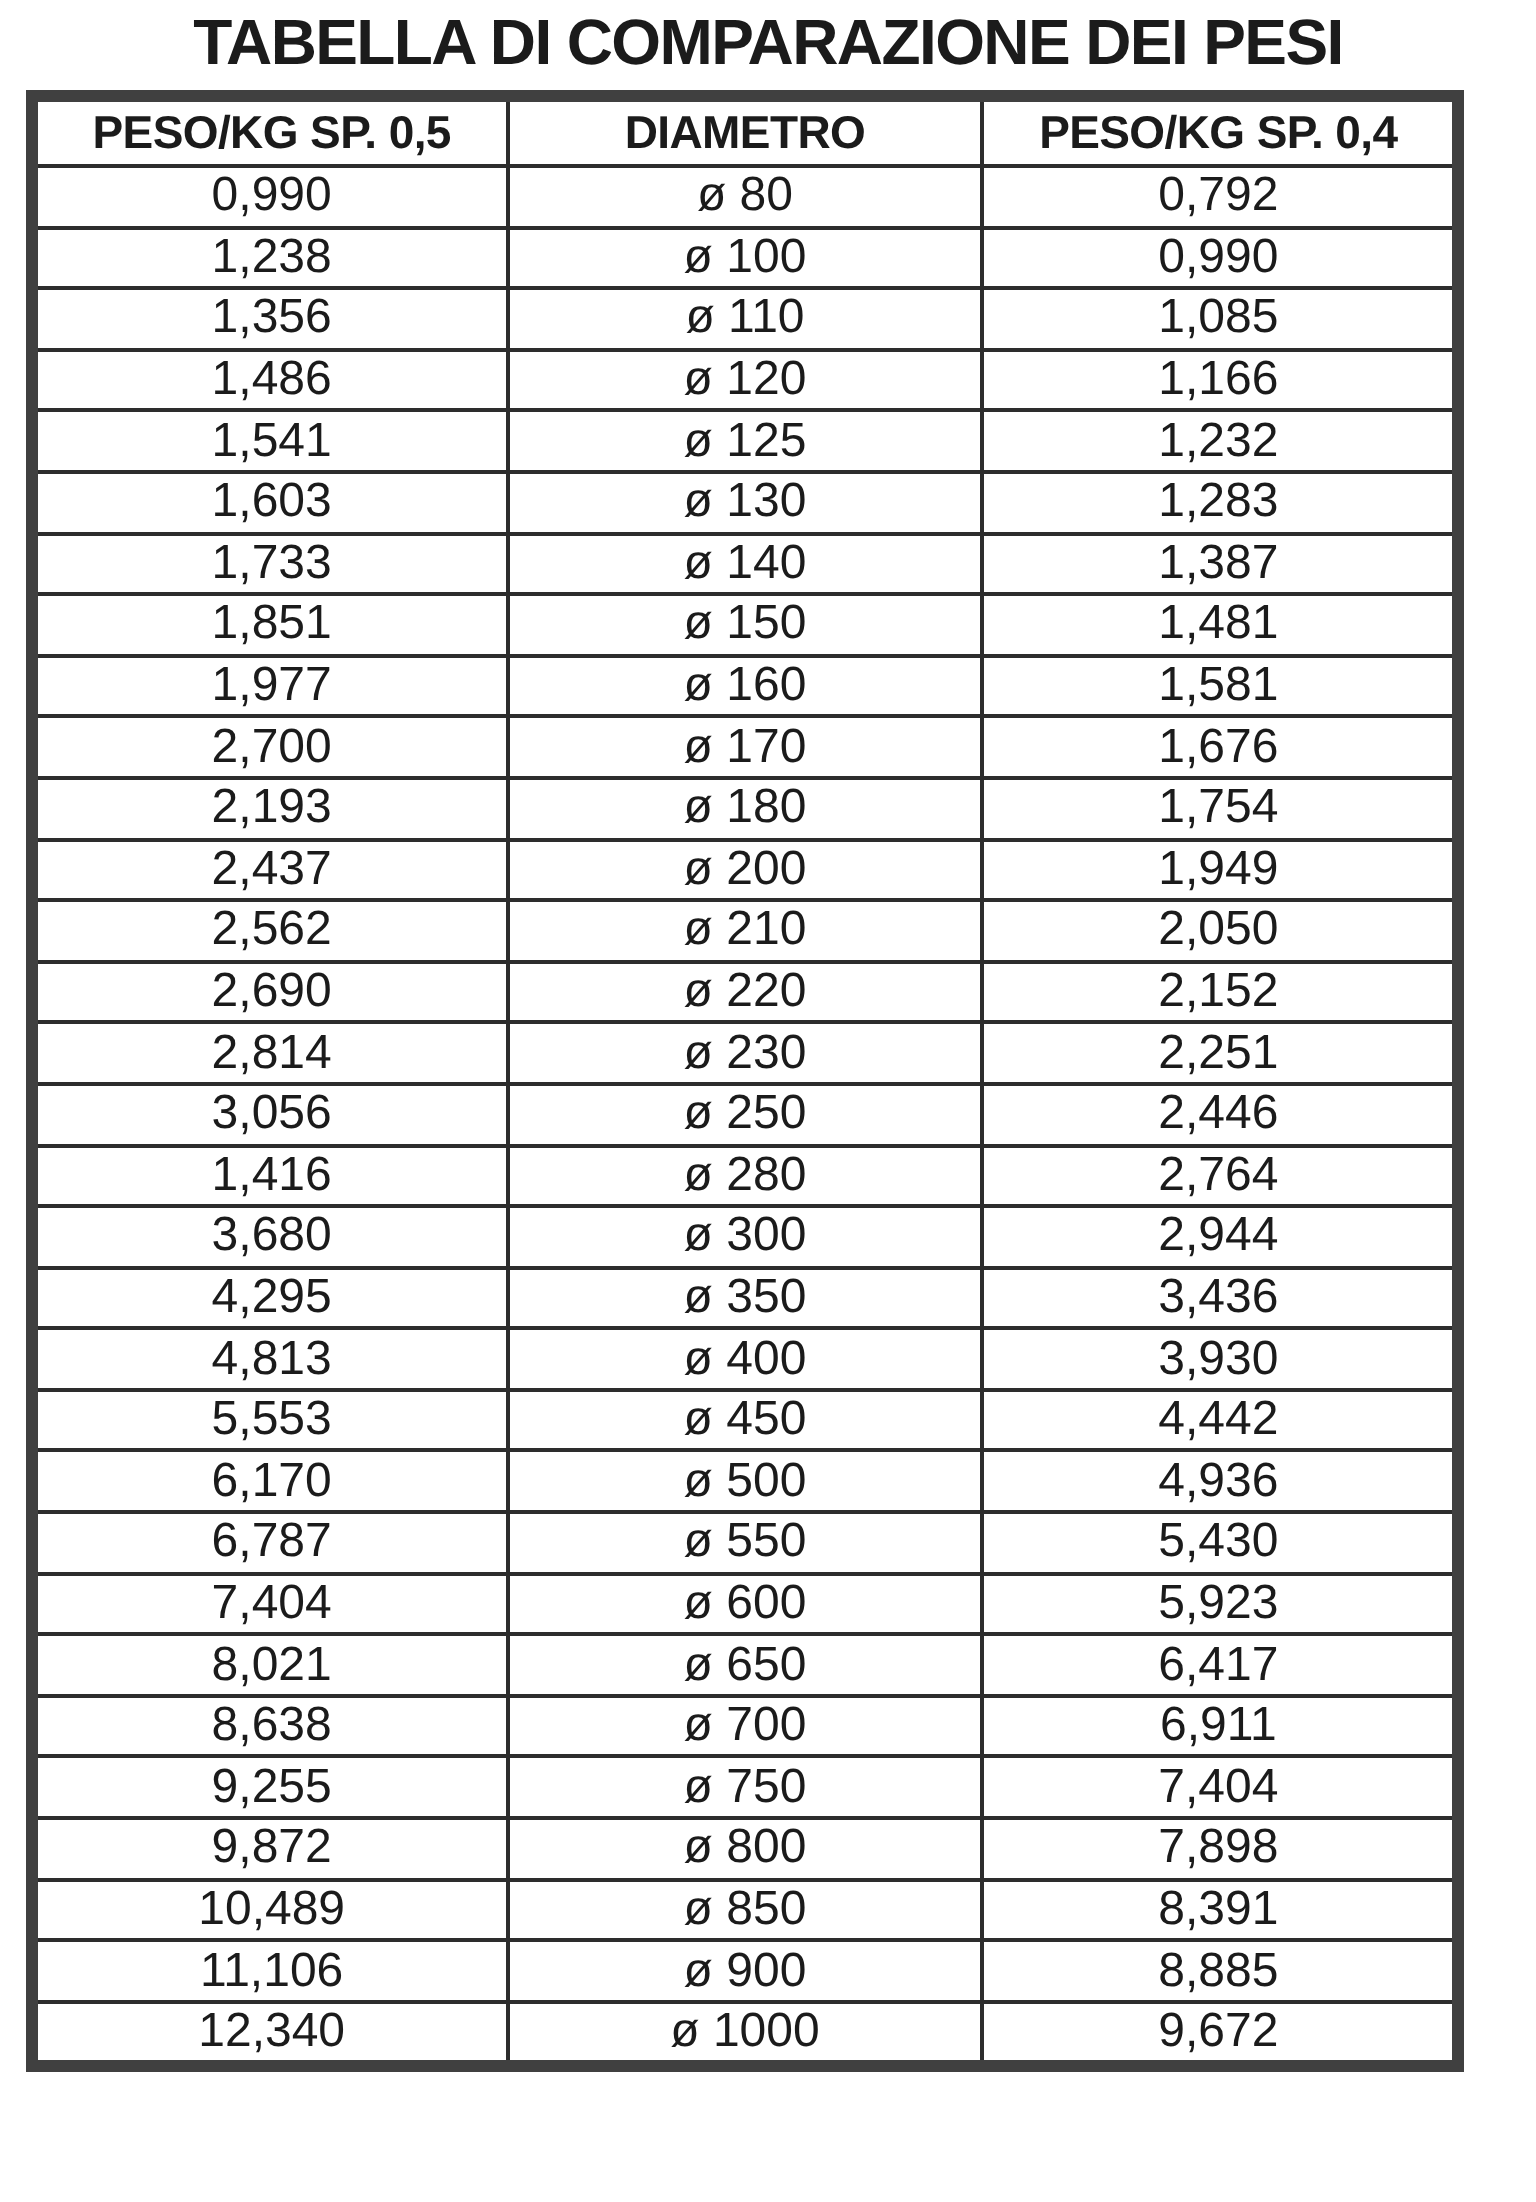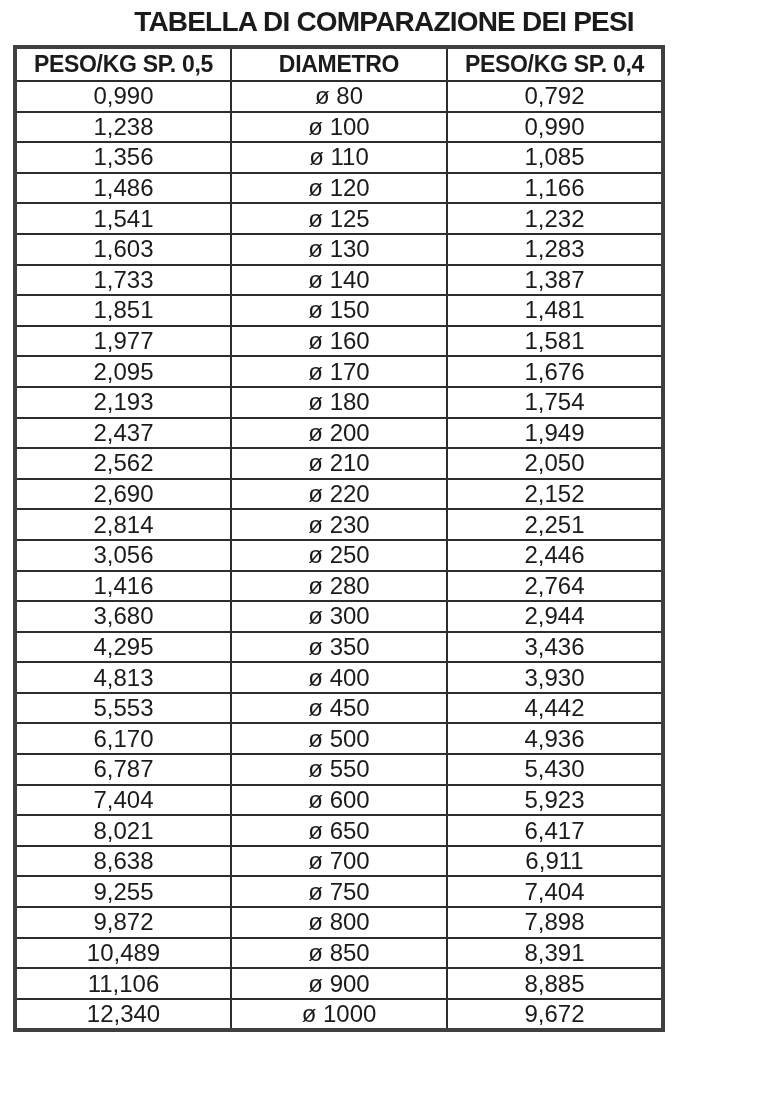--- a/index.html
+++ b/index.html
@@ -11,35 +11,35 @@
     width: 768px;
     height: 1101px;
     font-family: "Liberation Sans", sans-serif;
     color: #1b1b1b;
     overflow: hidden;
   }
   .page-title {
     margin: 3px 0 5px 0;
     text-align: center;
     font-weight: bold;
-    font-size: 28px;
+    font-size: 32px;
     line-height: 37px;
     letter-spacing: -0.8px;
     color: #1b1b1b;
   }
   .page-title .title-line {
     display: block;
     white-space: nowrap;
   }
   table.weights-table {
     border-collapse: collapse;
     table-layout: fixed;
     margin-left: 13px;
-    width: 652px;
-    border: 4px solid #404040;
+    width: 719px;
+    border: 6px solid #404040;
   }
   .weights-table th,
   .weights-table td {
     border: 2px solid #2d2d2d;
     text-align: center;
     vertical-align: middle;
     padding: 0;
     overflow: hidden;
     white-space: nowrap;
   }
@@ -112,21 +112,21 @@
           <td>1,851</td>
           <td>ø 150</td>
           <td>1,481</td>
         </tr>
         <tr>
           <td>1,977</td>
           <td>ø 160</td>
           <td>1,581</td>
         </tr>
         <tr>
-          <td>2,095</td>
+          <td>2,700</td>
           <td>ø 170</td>
           <td>1,676</td>
         </tr>
         <tr>
           <td>2,193</td>
           <td>ø 180</td>
           <td>1,754</td>
         </tr>
         <tr>
           <td>2,437</td>

